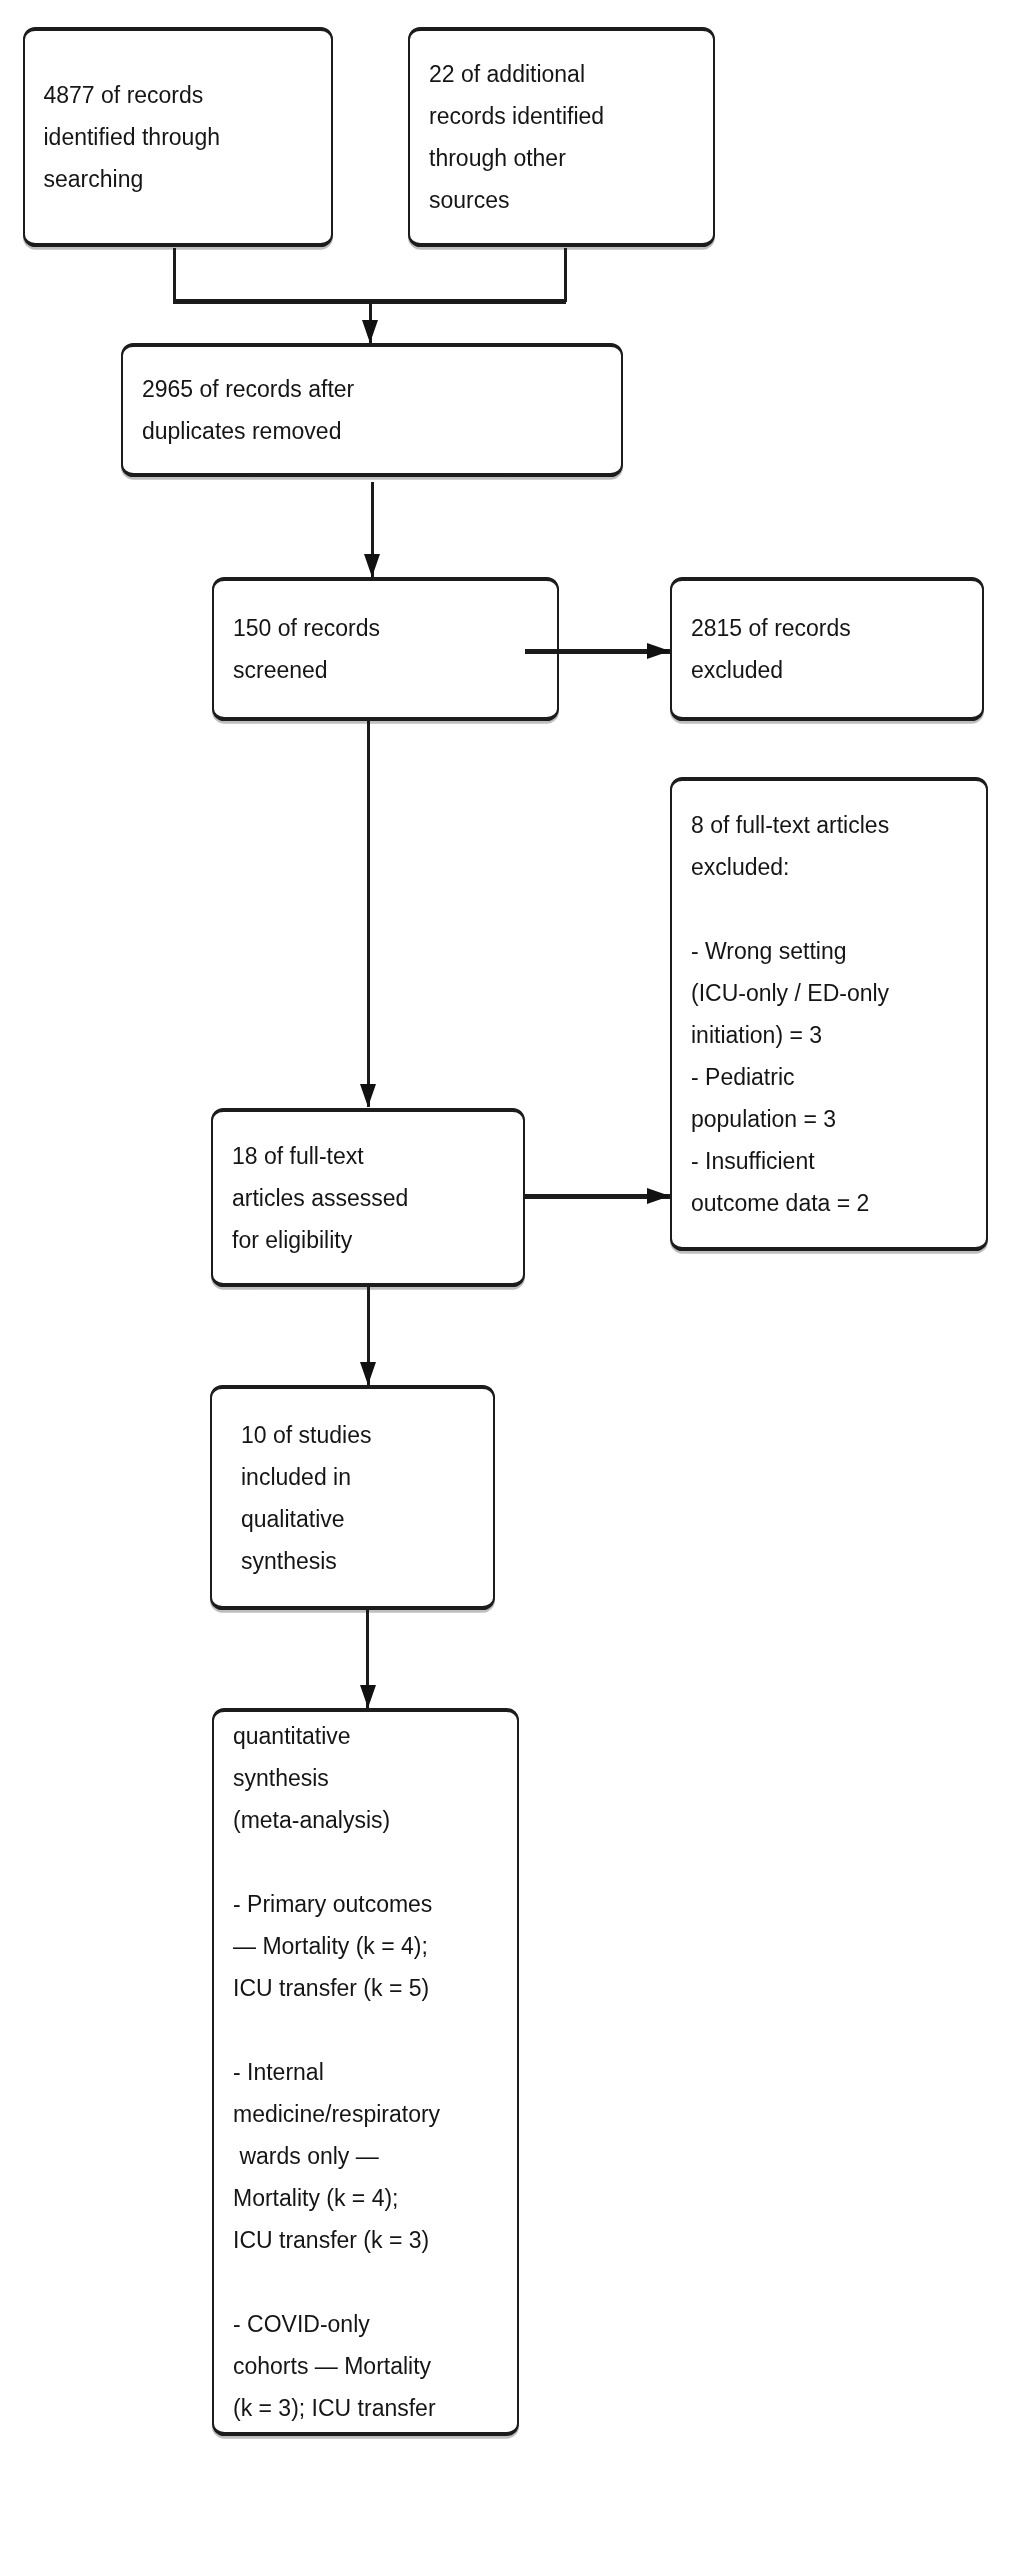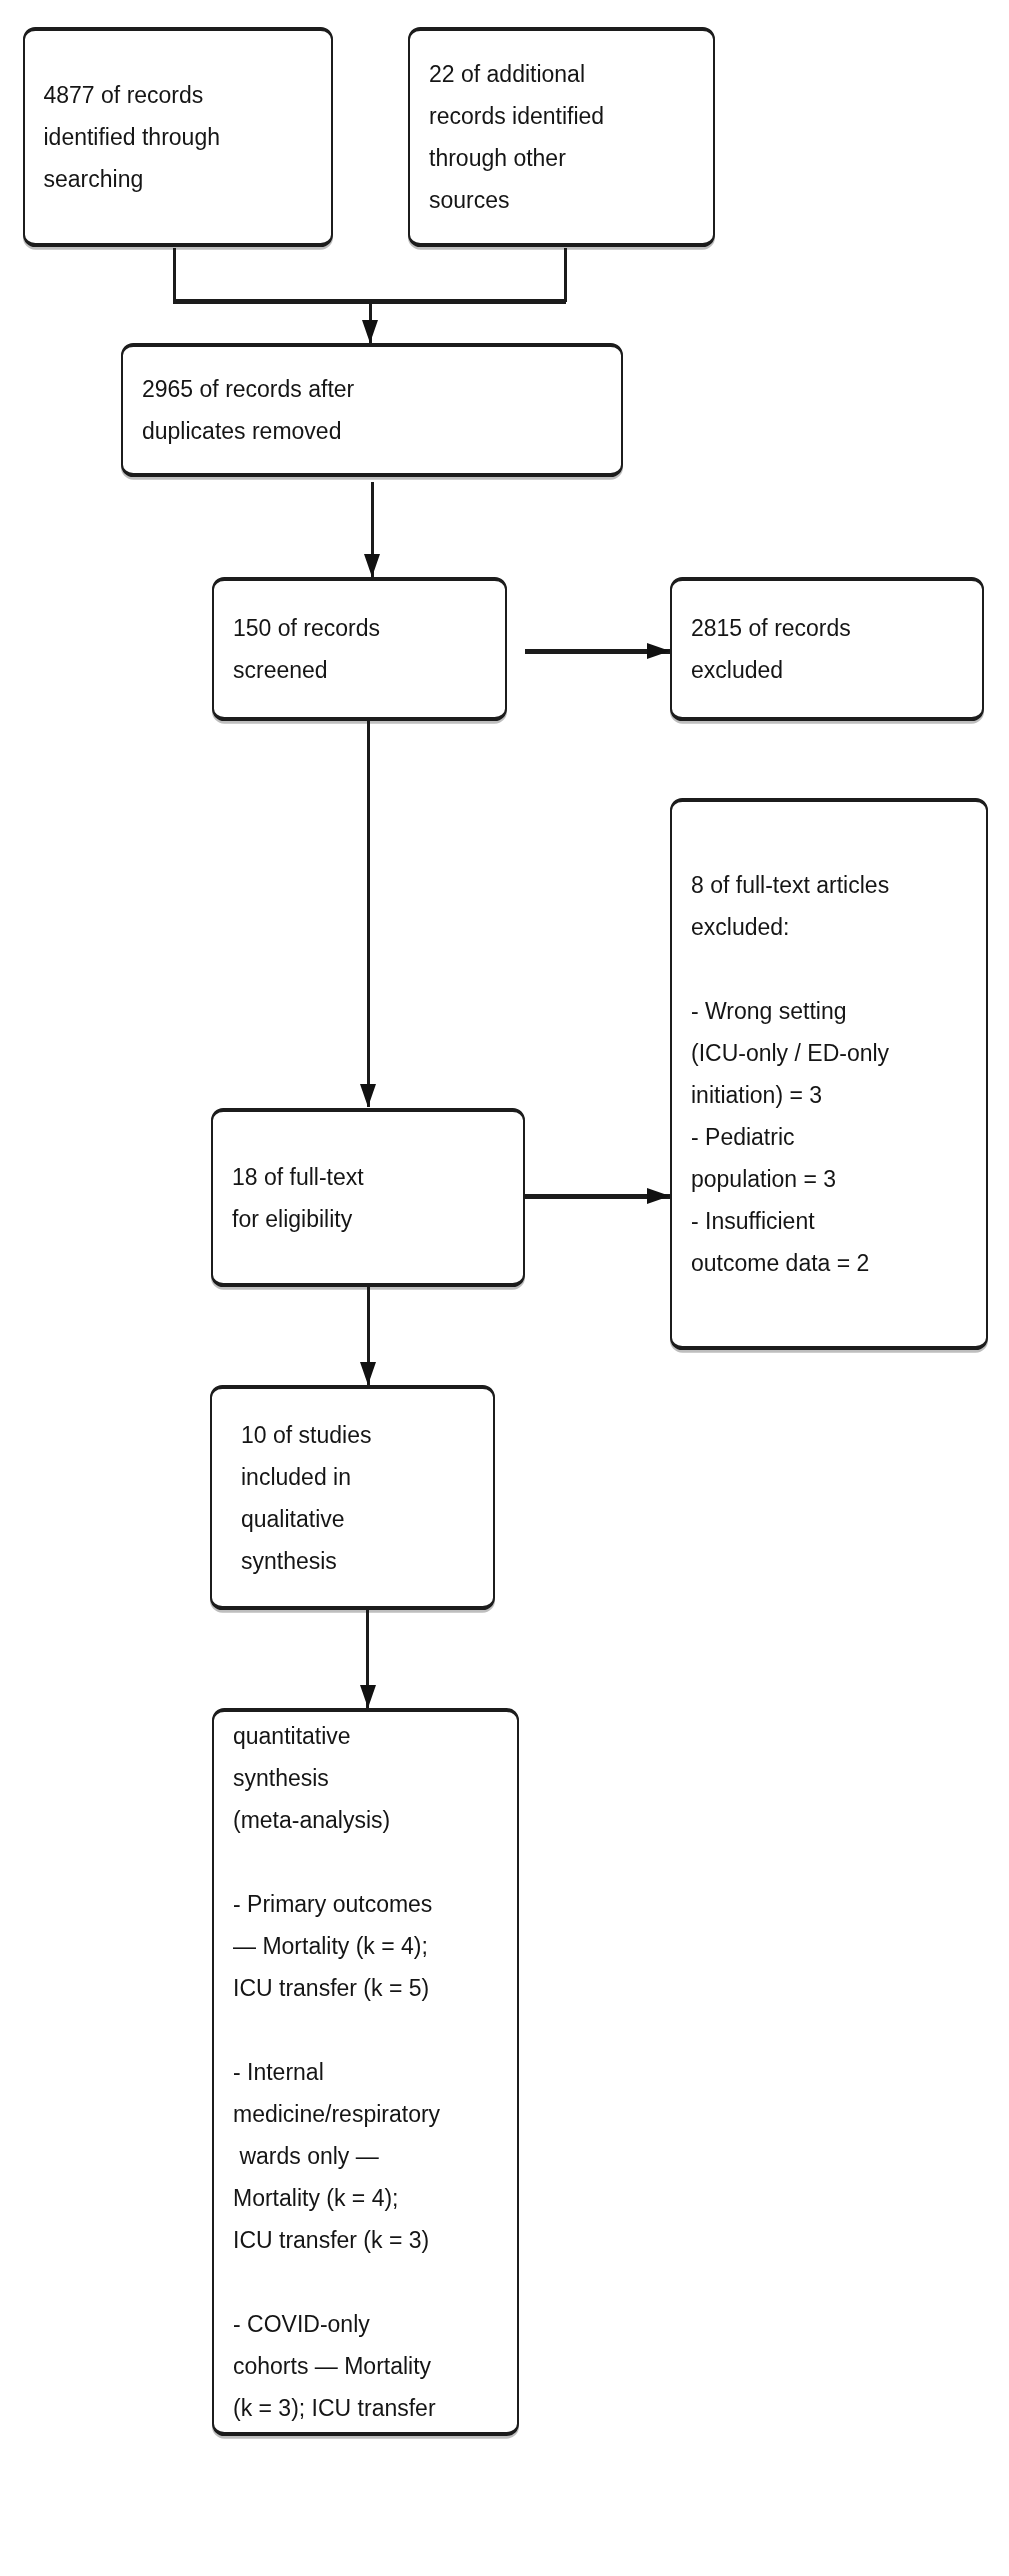--- a/index.html
+++ b/index.html
@@ -56,23 +56,23 @@
     position: absolute;
     width: 0; height: 0;
     border-top: 8.2px solid transparent;
     border-bottom: 8.2px solid transparent;
     border-left: 23px solid #111111;
   }
   
   #b1 { left: 22.5px;  top: 27px;   width: 310px; height: 220px; }
   #b2 { left: 408px; top: 27px;   width: 307px; height: 220px; }
   #b3 { left: 121px; top: 343px;  width: 502px; height: 134px; }
-  #b4 { left: 212px; top: 577px;  width: 295px; height: 144px; }
+  #b4 { left: 212px; top: 577px;  width: 347px; height: 144px; }
   #b5 { left: 670px; top: 577px;  width: 314px; height: 144px; }
-  #b6 { left: 670px; top: 798px; width: 318px; height: 552px; }
+  #b6 { left: 670px; top: 777px; width: 318px; height: 474px; }
   #b7 { left: 211px; top: 1108px; width: 314px; height: 179px; }
   #b8 { left: 210px; top: 1385px; width: 285px; height: 225px; padding-left: 29px; }
   #b9 { left: 212px; top: 1708px; width: 307px; height: 728px; }
   
   #c1  { left: 173px; top: 248px;  height: 54px; }
   #c2  { left: 564px; top: 248px;  height: 54px; }
   #c3  { left: 173px; top: 299px;  width: 393px; }
   #c4  { left: 369px; top: 301px;  height: 42px; }
   #c5  { left: 371px; top: 482px;  height: 95px; }
   #c6  { left: 525px; top: 649px;  width: 145px; }
@@ -93,21 +93,21 @@
 <body>
 
 <div id="canvas">
 
   <div class="box" id="b1"><div class="tline">4877 of records</div><div class="tline">identified through</div><div class="tline">searching</div></div>
   <div class="box" id="b2"><div class="tline">22 of additional</div><div class="tline">records identified</div><div class="tline">through other</div><div class="tline">sources</div></div>
   <div class="box" id="b3"><div class="tline">2965 of records after</div><div class="tline">duplicates removed</div></div>
   <div class="box" id="b4"><div class="tline">150 of records</div><div class="tline">screened</div></div>
   <div class="box" id="b5"><div class="tline">2815 of records</div><div class="tline">excluded</div></div>
   <div class="box" id="b6"><div class="tline">8 of full-text articles</div><div class="tline">excluded:</div><div class="tline">&nbsp;</div><div class="tline">- Wrong setting</div><div class="tline">(ICU-only / ED-only</div><div class="tline">initiation) = 3</div><div class="tline">- Pediatric</div><div class="tline">population = 3</div><div class="tline">- Insufficient</div><div class="tline">outcome data = 2</div></div>
-  <div class="box" id="b7"><div class="tline">18 of full-text</div><div class="tline">for eligibility</div></div>
+  <div class="box" id="b7"><div class="tline">18 of full-text</div><div class="tline">articles assessed</div><div class="tline">for eligibility</div></div>
   <div class="box" id="b8"><div class="tline">10 of studies</div><div class="tline">included in</div><div class="tline">qualitative</div><div class="tline">synthesis</div></div>
   <div class="box" id="b9"><div class="tline">Studies included in</div><div class="tline">quantitative</div><div class="tline">synthesis</div><div class="tline">(meta-analysis)</div><div class="tline">&nbsp;</div><div class="tline">- Primary outcomes</div><div class="tline">— Mortality (k = 4);</div><div class="tline">ICU transfer (k = 5)</div><div class="tline">&nbsp;</div><div class="tline">- Internal</div><div class="tline">medicine/respiratory</div><div class="tline"> wards only —</div><div class="tline">Mortality (k = 4);</div><div class="tline">ICU transfer (k = 3)</div><div class="tline">&nbsp;</div><div class="tline">- COVID-only</div><div class="tline">cohorts — Mortality</div><div class="tline">(k = 3); ICU transfer</div><div class="tline">(k = 2)</div></div>
 
   <div class="vline" id="c1"></div>
   <div class="vline" id="c2"></div>
   <div class="hline" id="c3"></div>
   <div class="vline" id="c4"></div>
   <div class="vline" id="c5"></div>
   <div class="hline" id="c6"></div>
   <div class="vline" id="c7"></div>

